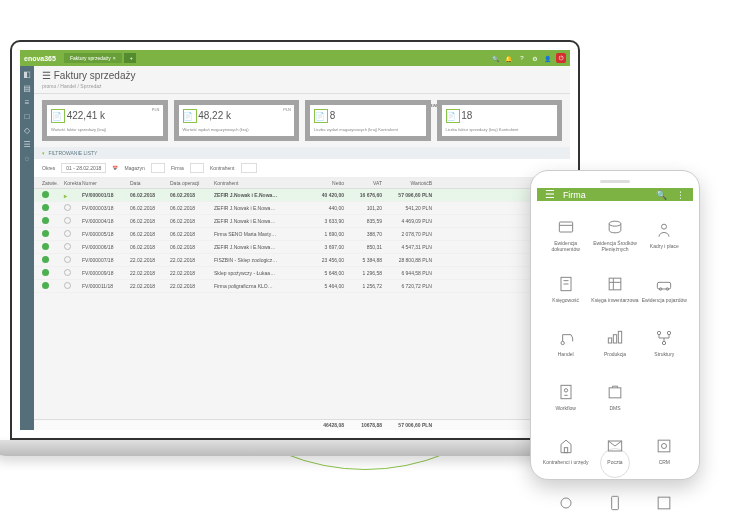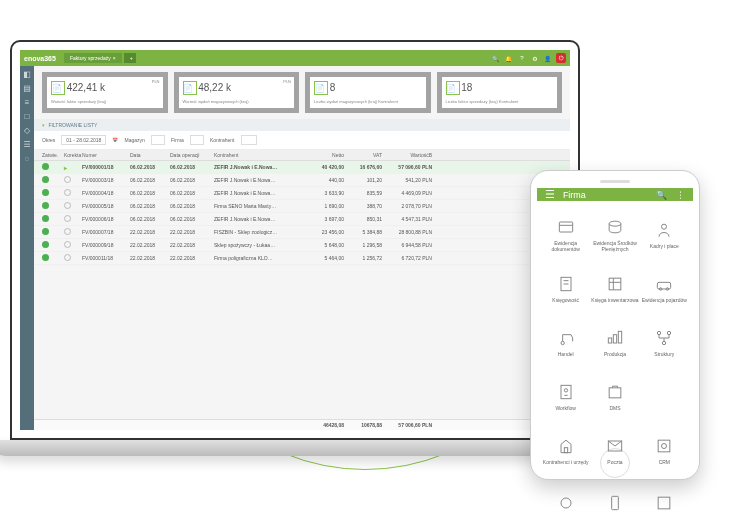--- a/index.html
+++ b/index.html
@@ -94,20 +94,32 @@
      <span>◧</span>
      <span>▤</span>
      <span>≡</span>
      <span>□</span>
      <span>◇</span>
      <span>☰</span>
      <span>◌</span>
     </div>
 
     <div class="main">
+     <div class="header" style="position:relative">
+      <h1>☰ <span>Faktury sprzedaży</span></h1>
+      <div class="breadcrumb">promo / Handel / Sprzedaż</div>
+      <div class="header-actions">
+       <span>Uprawnienia</span>
+       <span>Raporty</span>
+       <span class="btn">☐</span>
+       <span class="btn">▦</span>
+       <span class="btn">Lista</span>
+       <span class="close">✕ <span>Zamknij</span></span>
+      </div>
+     </div>
 
      <div class="kpis">
               <div class="kpi">
     <span class="cur">PLN</span>
     <span class="kpi-icon">📄</span>
     <span class="kpi-val">422,41 k</span>
     <div class="kpi-lbl">Wartość faktur sprzedaży (kraj)</div>
    </div>
               <div class="kpi">
     <span class="cur">PLN</span>

